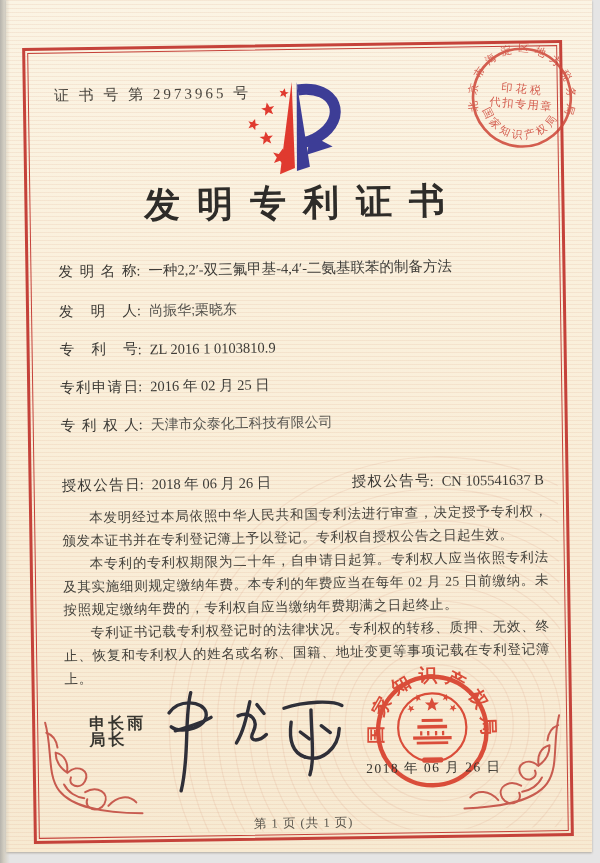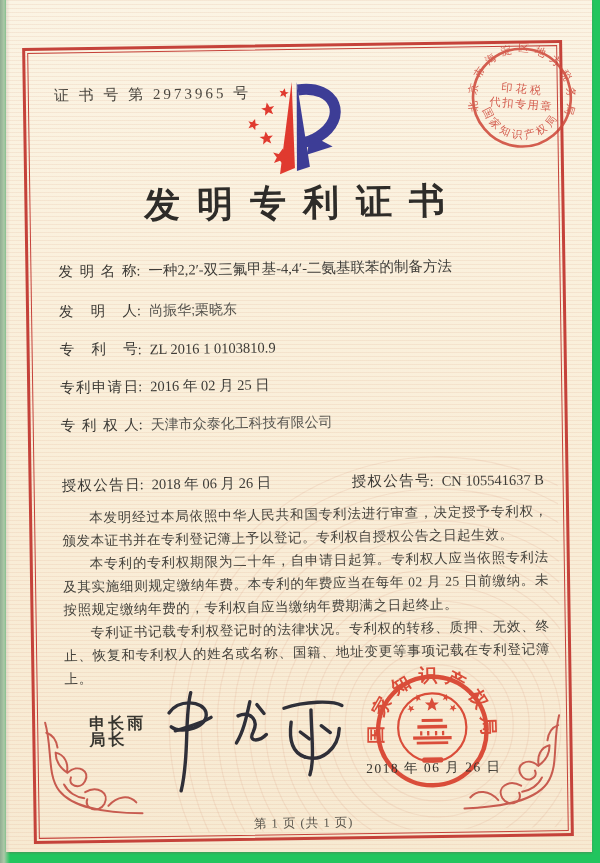--- a/index.html
+++ b/index.html
@@ -1,21 +1,21 @@
 <!DOCTYPE html>
 <html><head>
 <meta charset="utf-8">
 <style>
   html,body{margin:0;padding:0;}
   body{
     width:600px;height:863px;background:#ffffff;overflow:hidden;
     font-family:"Liberation Serif","DejaVu Serif",serif;
     -webkit-font-smoothing:antialiased;
   }
-  .scan{position:relative;width:600px;height:863px;background:#22c55e;overflow:hidden;}
+  .scan{position:relative;width:600px;height:863px;background:#e5e5e5;overflow:hidden;}
   
   .paper{
     position:absolute;left:6px;top:0;right:8px;bottom:11px;
     background:
       repeating-linear-gradient(180deg, rgba(213,148,116,0.14) 0px, rgba(213,148,116,0.14) 1px, rgba(255,255,255,0) 1px, rgba(255,255,255,0) 4px),
       linear-gradient(180deg,#fbf4e4 0%,#faf0dc 35%,#f9edd7 65%,#f7ead2 100%);
     box-shadow:0 1px 2px rgba(110,100,80,.45);
   }
   .edge-shadow{
     position:absolute;left:0;top:0;width:10px;height:100%;

